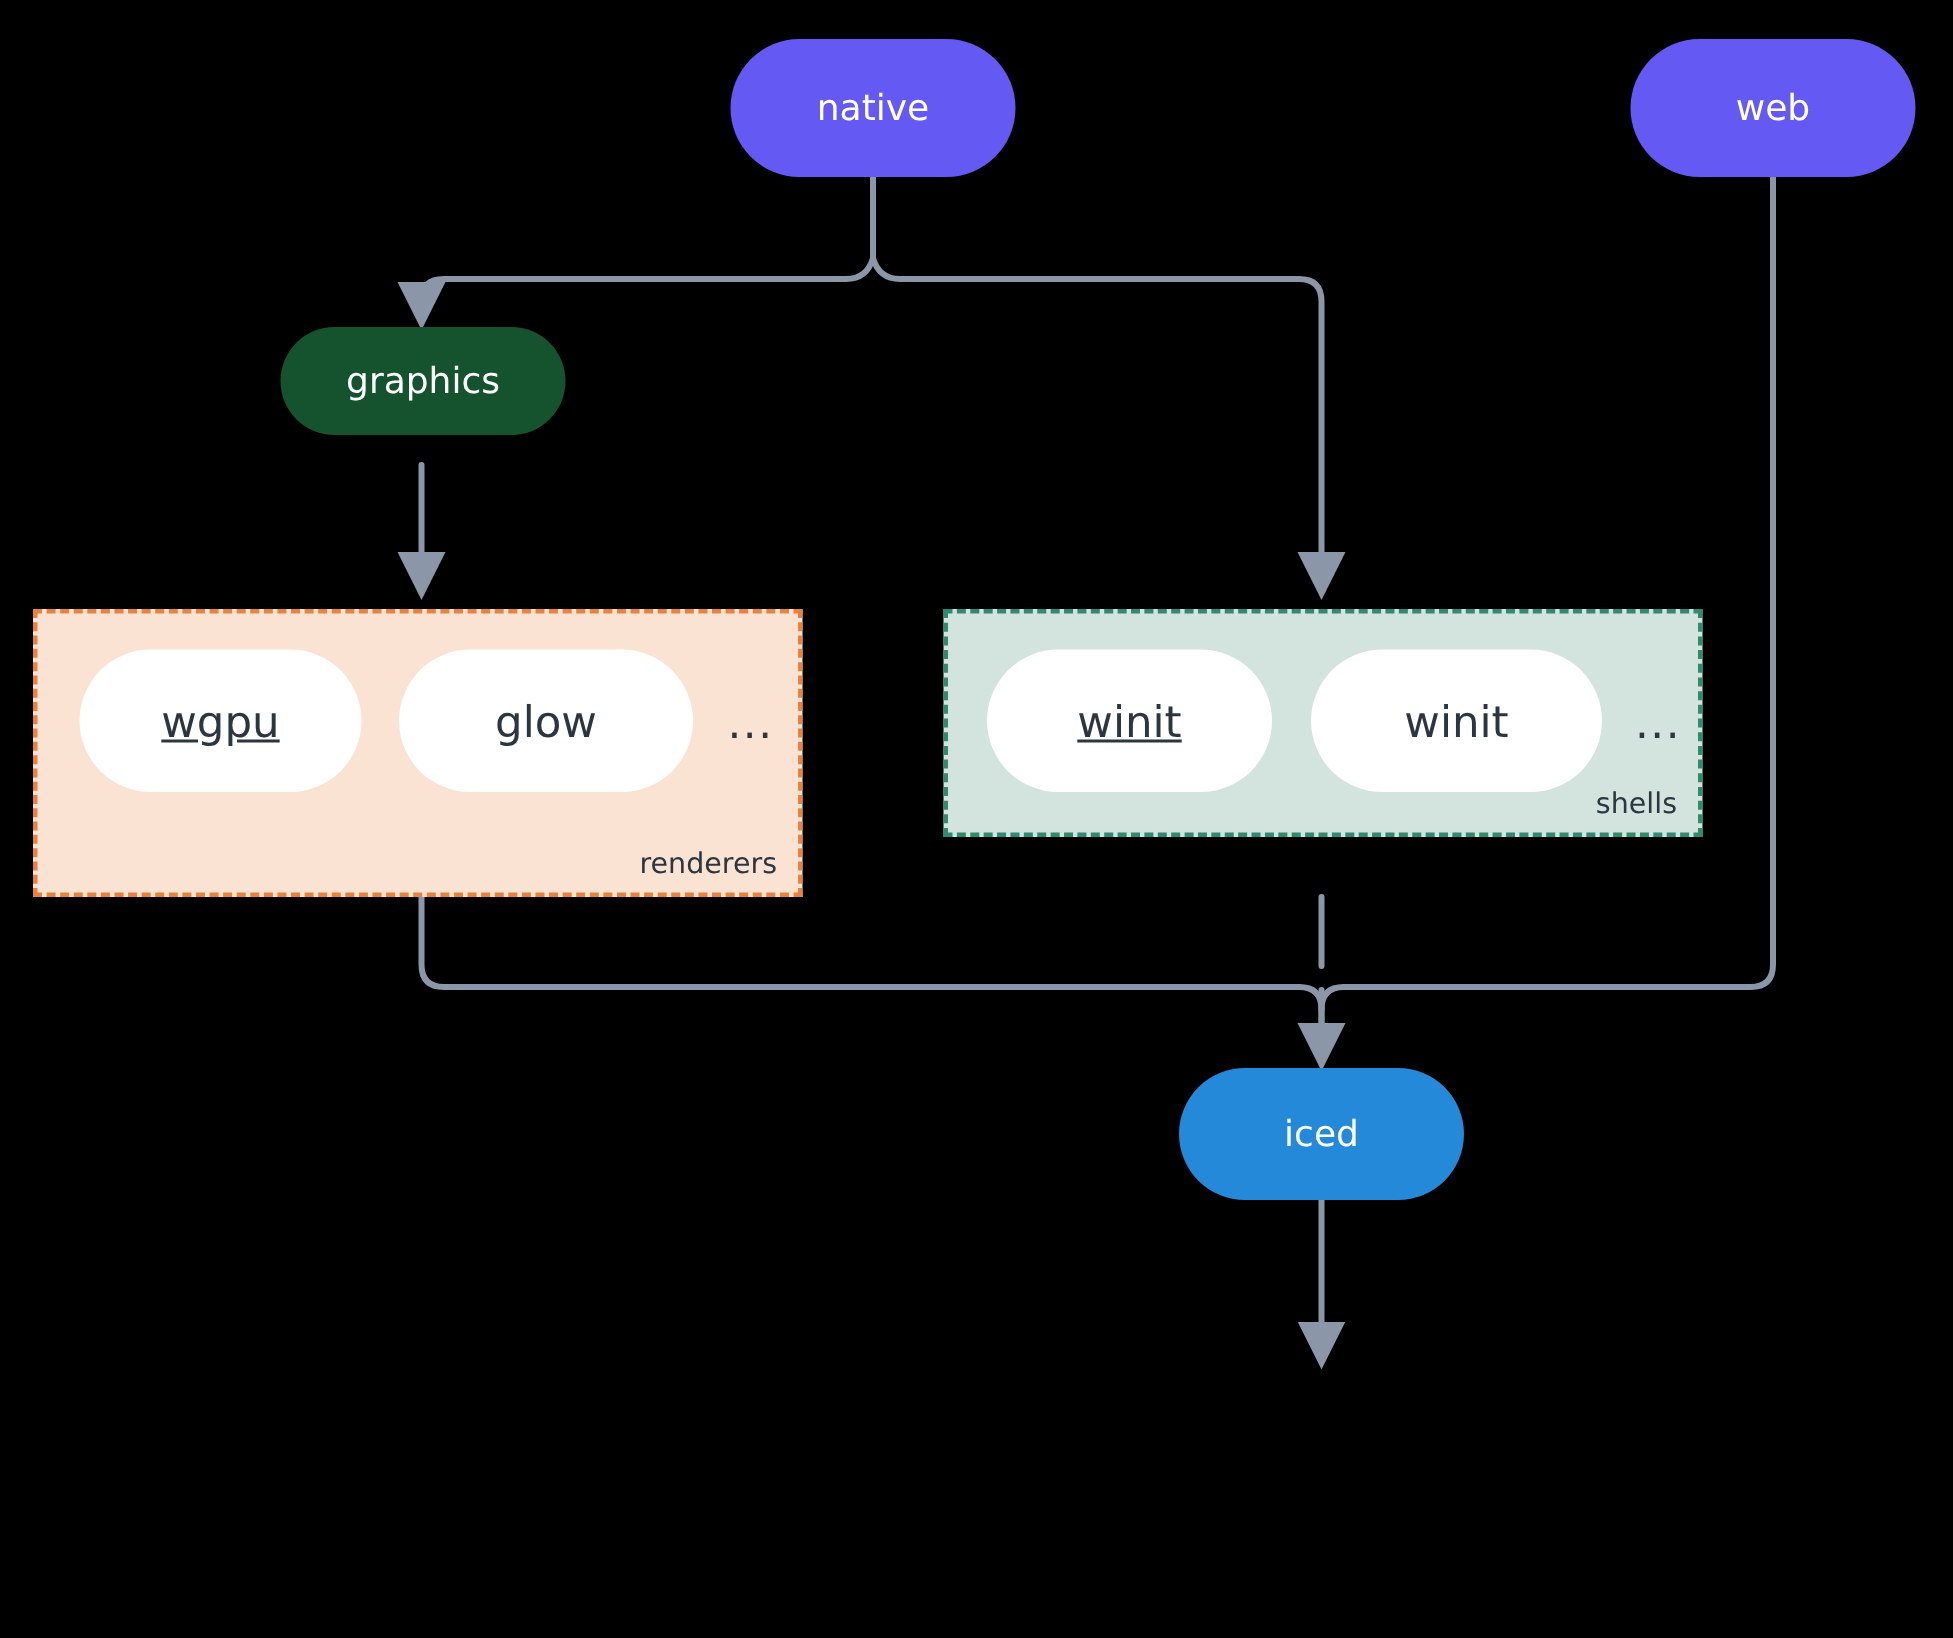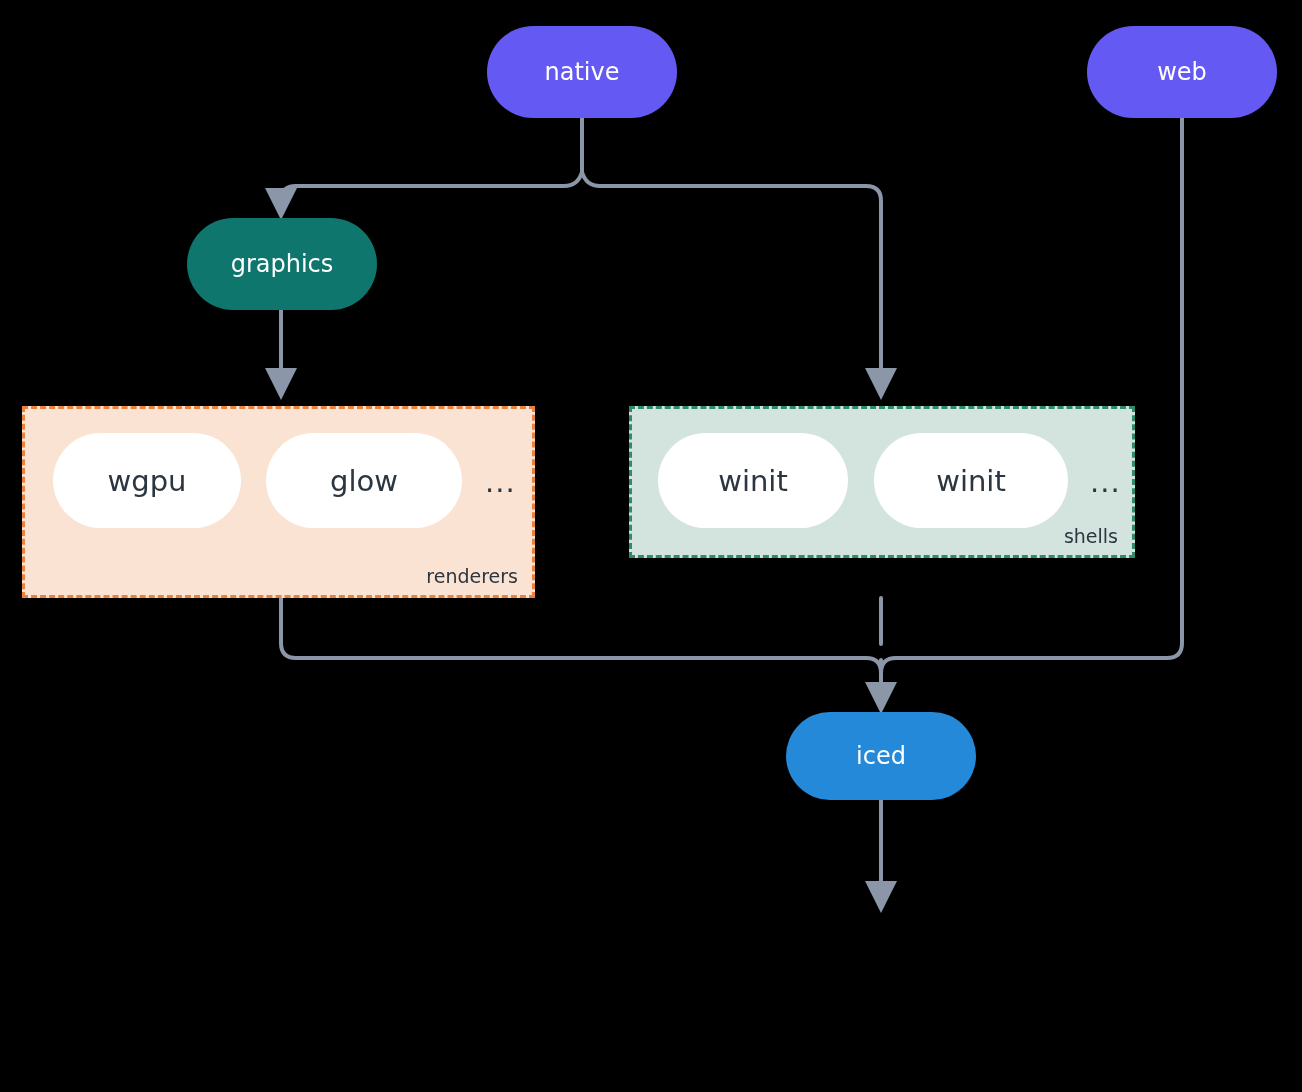--- a/index.html
+++ b/index.html
@@ -39,22 +39,22 @@
   }
   .node-native {
     left: 487px; top: 26px; width: 190px; height: 92px;
     background: #6459f2;
   }
   .node-web {
     left: 1087px; top: 26px; width: 190px; height: 92px;
     background: #6459f2;
   }
   .node-graphics {
-    left: 187px; top: 218px; width: 190px; height: 92px;
-    background: #0f766e;
+    left: 187px; top: 218px; width: 190px; height: 72px;
+    background: #14532d;
     text-align: right;
   }
   .node-iced {
     left: 786px; top: 712px; width: 190px; height: 88px;
     background: #2389d8;
   }
   .node-app {
     left: 720px; top: 911px; width: 324px; height: 158px;
     background: #d5e7f8;
     border: 3px solid #2389d8;
@@ -91,21 +91,21 @@
     display: flex;
     align-items: center;
     justify-content: center;
     background: #ffffff;
     border-radius: 999px;
     color: #2c3640;
     font-size: 29px;
     top: 24px;
     height: 95px;
   }
-  .chip-a { left: 28px; width: 188px; }
+  .chip-a { left: 28px; width: 188px; text-decoration: underline; }
   .chip-b { left: 241px; width: 196px; }
   .ellipsis {
     position: absolute;
     top: 56px;
     left: 460px;
     font-size: 29px;
     color: #2c3640;
     letter-spacing: 1px;
   }
   .group-shells .chip-a { left: 26px; width: 190px; }

